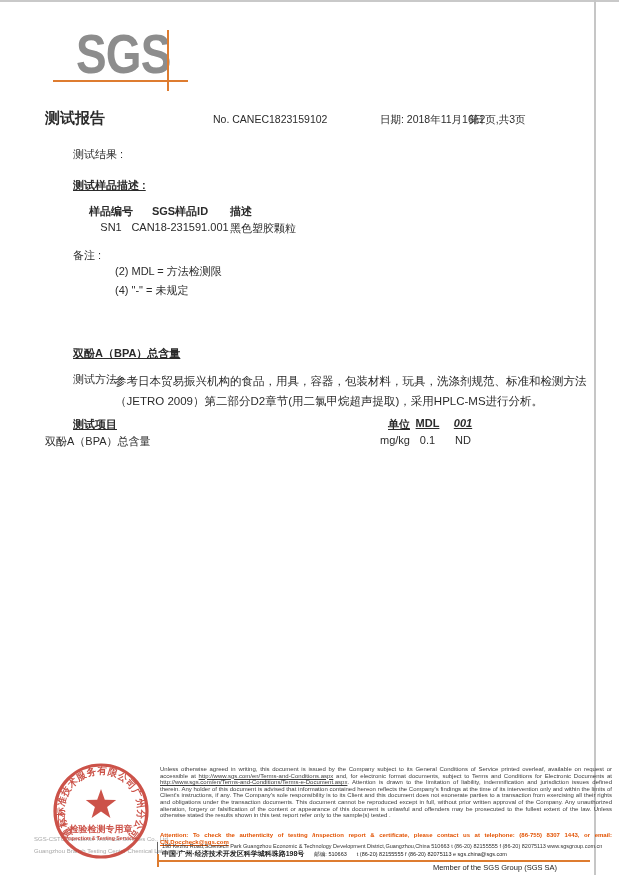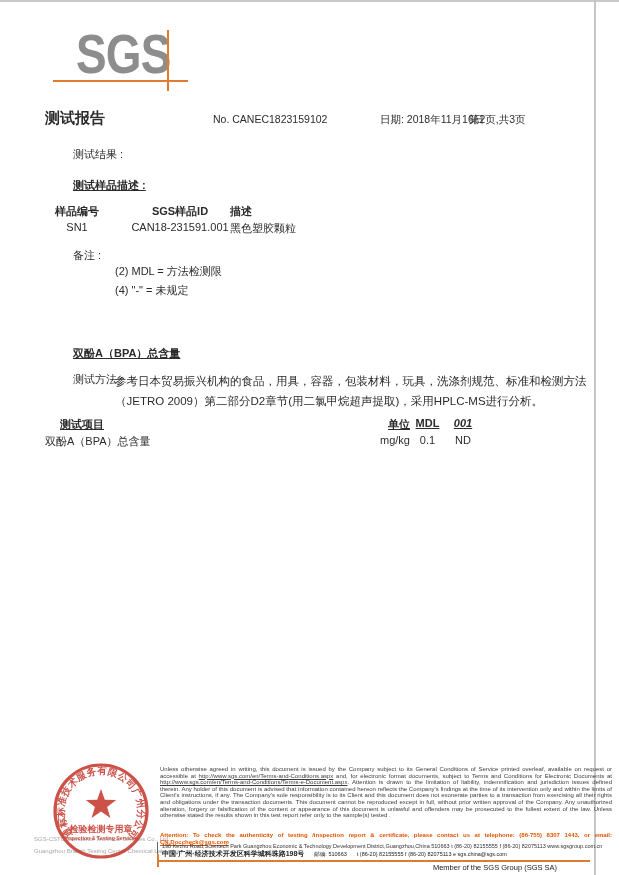--- a/index.html
+++ b/index.html
@@ -23,36 +23,36 @@
   .doc-title{left:45px;top:109px;font-size:15px;font-weight:bold;}
   .report-no{left:213px;top:113px;font-size:10.5px;}
   .report-date{left:380px;top:113px;font-size:10.5px;}
   .report-page{left:469px;top:113px;font-size:10.5px;}
 
   .body-text{font-size:11px;margin-left:28px;}
   .results-label{left:45px;top:147px;}
   .sample-heading{left:45px;top:178px;font-weight:bold;text-decoration:underline;text-align:center;}
 
   .sample-th,.sample-td{position:absolute;font-size:11px;}
-  .s-col1{left:32px;width:90px;text-align:center;}
+  .s-col1{left:66px;width:90px;text-align:center;}
   .s-col2{left:130px;width:100px;text-align:center;}
   .s-col3{left:230px;}
   .sample-hrow{left:0;top:204px;width:619px;height:14px;font-weight:bold;}
   .sample-drow{left:0;top:221px;width:545px;height:14px;}
 
   .notes-label{left:45px;top:248px;}
   .notes-list{left:115px;top:262px;line-height:19px;font-size:11px;}
 
   .bpa-heading{left:45px;top:346px;font-weight:bold;text-decoration:underline;}
   .method-label{left:45px;top:372px;}
   .method-text{left:115px;top:372px;width:482px;font-size:11.5px;line-height:19.5px;}
 
   .rt-hrow{left:0;top:417px;width:619px;height:14px;font-weight:bold;}
   .rt-drow{left:0;top:434px;width:619px;height:14px;}
-  .rt-item-h{left:60px;text-decoration:underline;text-align:center;}
+  .rt-item-h{left:73px;text-decoration:underline;text-align:center;}
   .rt-item{left:45px;}
   .rt-unit{left:355px;width:55px;text-align:right;}
   .rt-mdl{left:405px;width:45px;text-align:center;}
   .rt-001{left:443px;width:40px;text-align:center;}
   .u{text-decoration:underline;}
   .it{font-style:italic;}
   .rt-hrow span{position:absolute;font-size:11px;}
   .rt-drow span{position:absolute;font-size:11px;}
 
   

